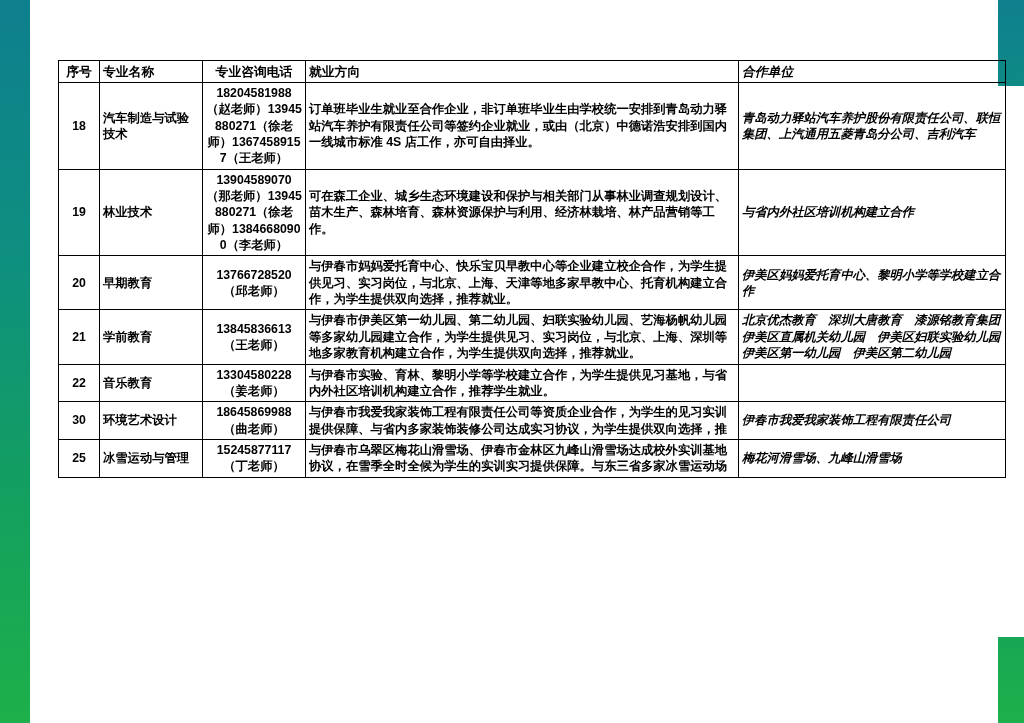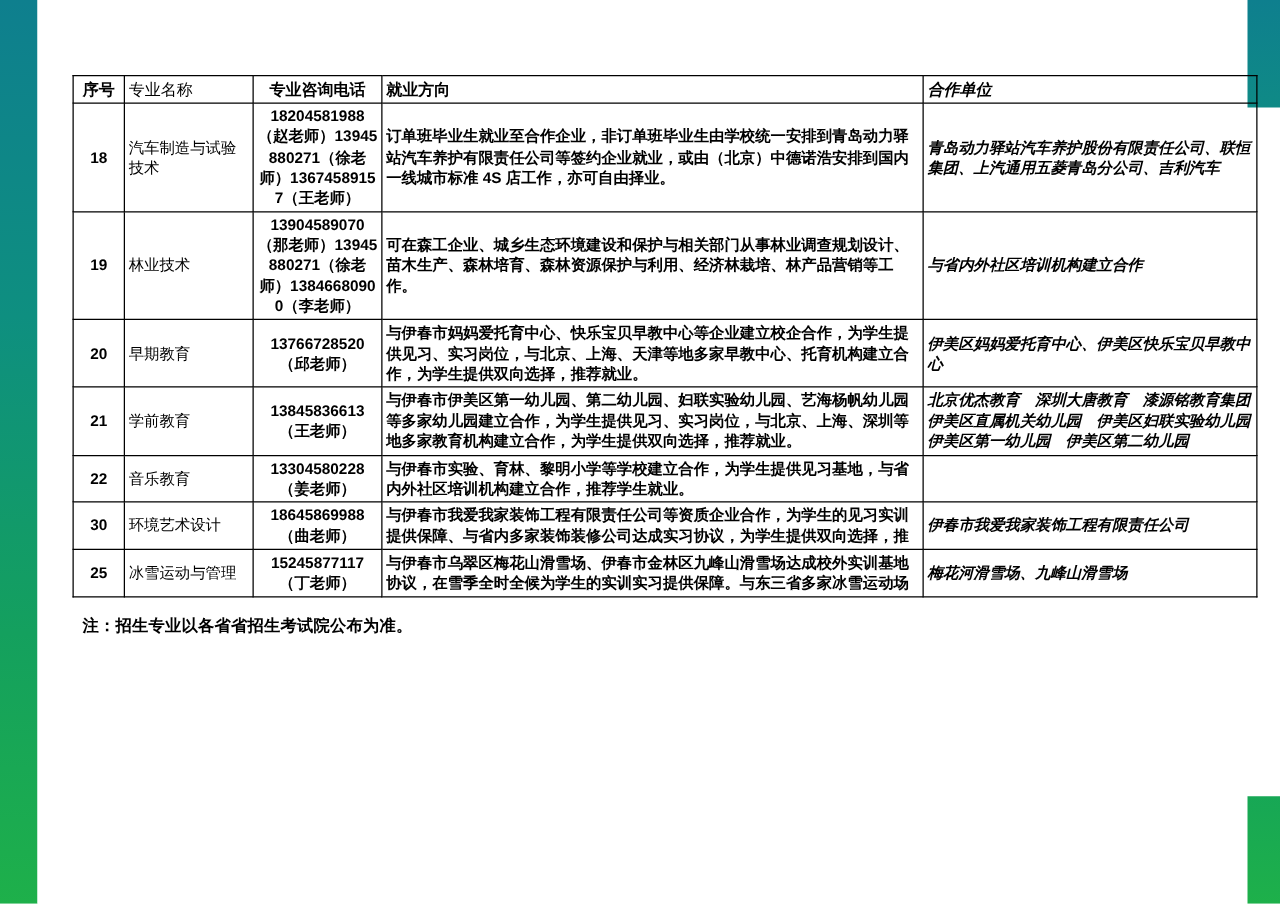--- a/index.html
+++ b/index.html
@@ -65,21 +65,21 @@
     line-height: 1.33;
     word-break: break-all;
   }
   thead th {
     text-align: center;
     font-weight: bold;
     font-size: 12.8px;
     padding: 5px 3px;
   }
   .col-no     { width: 34px;  text-align: center; font-weight: bold; }
-  .col-major  { width: 96px;  text-align: left; font-weight: normal; padding-left: 5px; }
+  .col-major  { width: 96px;  text-align: left; font-weight: bold; padding-left: 5px; }
   .col-phone  { width: 96px;  text-align: center; font-weight: bold; line-height: 1.30; }
   .col-dir    { width: 426px; text-align: left; font-weight: bold; }
   .col-unit   { width: 260px; text-align: left; font-weight: bold; font-style: italic; }
 
   .note {
     margin-top: 14px;
     margin-left: 8px;
     font-size: 13px;
     font-weight: bold;
     color: #000;
@@ -119,21 +119,21 @@
         <td class="col-major">林业技术</td>
         <td class="col-phone">13904589070（那老师）13945880271（徐老师）13846680900（李老师）</td>
         <td class="col-dir">可在森工企业、城乡生态环境建设和保护与相关部门从事林业调查规划设计、苗木生产、森林培育、森林资源保护与利用、经济林栽培、林产品营销等工作。</td>
         <td class="col-unit">与省内外社区培训机构建立合作</td>
       </tr>
       <tr>
         <td class="col-no">20</td>
         <td class="col-major">早期教育</td>
         <td class="col-phone">13766728520（邱老师）</td>
         <td class="col-dir">与伊春市妈妈爱托育中心、快乐宝贝早教中心等企业建立校企合作，为学生提供见习、实习岗位，与北京、上海、天津等地多家早教中心、托育机构建立合作，为学生提供双向选择，推荐就业。</td>
-        <td class="col-unit">伊美区妈妈爱托育中心、伊美区快乐宝贝早教中心</td>
+        <td class="col-unit">伊美区妈妈爱托育中心、黎明小学等学校建立合作</td>
       </tr>
       <tr>
         <td class="col-no">21</td>
         <td class="col-major">学前教育</td>
         <td class="col-phone">13845836613（王老师）</td>
         <td class="col-dir">与伊春市伊美区第一幼儿园、第二幼儿园、妇联实验幼儿园、艺海杨帆幼儿园等多家幼儿园建立合作，为学生提供见习、实习岗位，与北京、上海、深圳等地多家教育机构建立合作，为学生提供双向选择，推荐就业。</td>
         <td class="col-unit">北京优杰教育　深圳大唐教育　漆源铭教育集团　伊美区直属机关幼儿园　伊美区妇联实验幼儿园　伊美区第一幼儿园　伊美区第二幼儿园</td>
       </tr>
       <tr>
         <td class="col-no">22</td>
@@ -152,15 +152,14 @@
       <tr>
         <td class="col-no">25</td>
         <td class="col-major">冰雪运动与管理</td>
         <td class="col-phone">15245877117（丁老师）</td>
         <td class="col-dir">与伊春市乌翠区梅花山滑雪场、伊春市金林区九峰山滑雪场达成校外实训基地协议，在雪季全时全候为学生的实训实习提供保障。与东三省多家冰雪运动场</td>
         <td class="col-unit">梅花河滑雪场、九峰山滑雪场</td>
       </tr>
     </tbody>
   </table>
 
-  <div class="note">注：招生专业以各省省招生考试院公布为准。</div>
 
 </div>
 
 </body></html>

